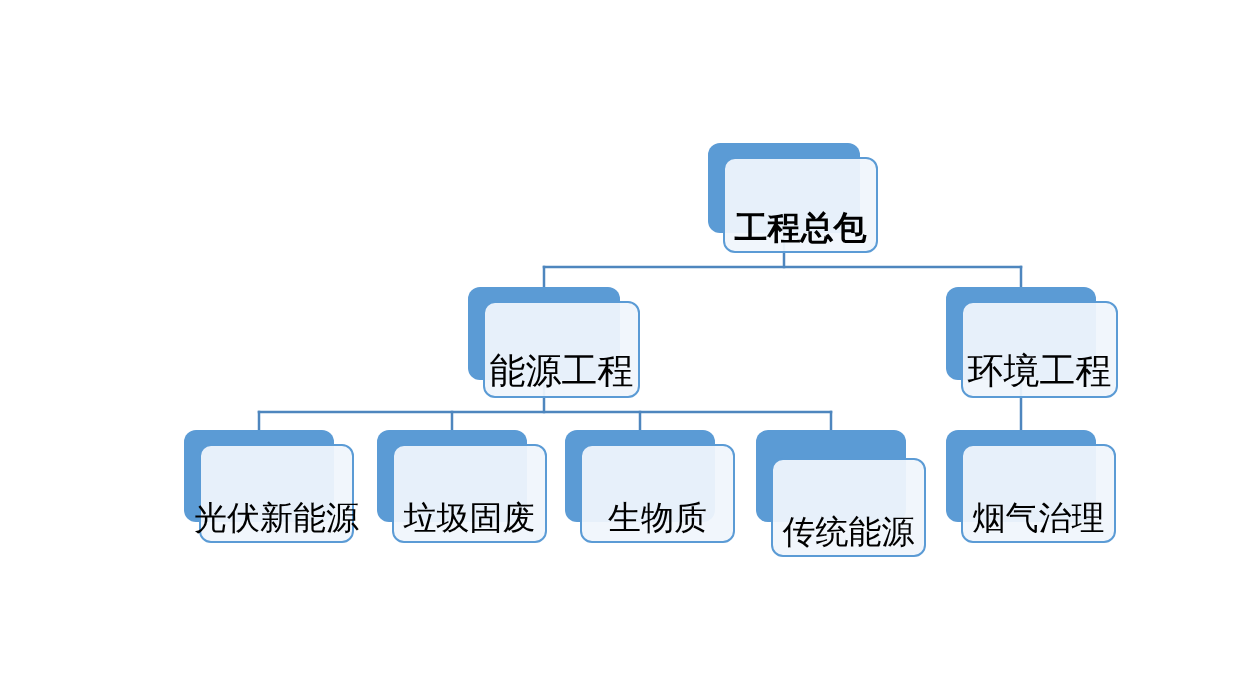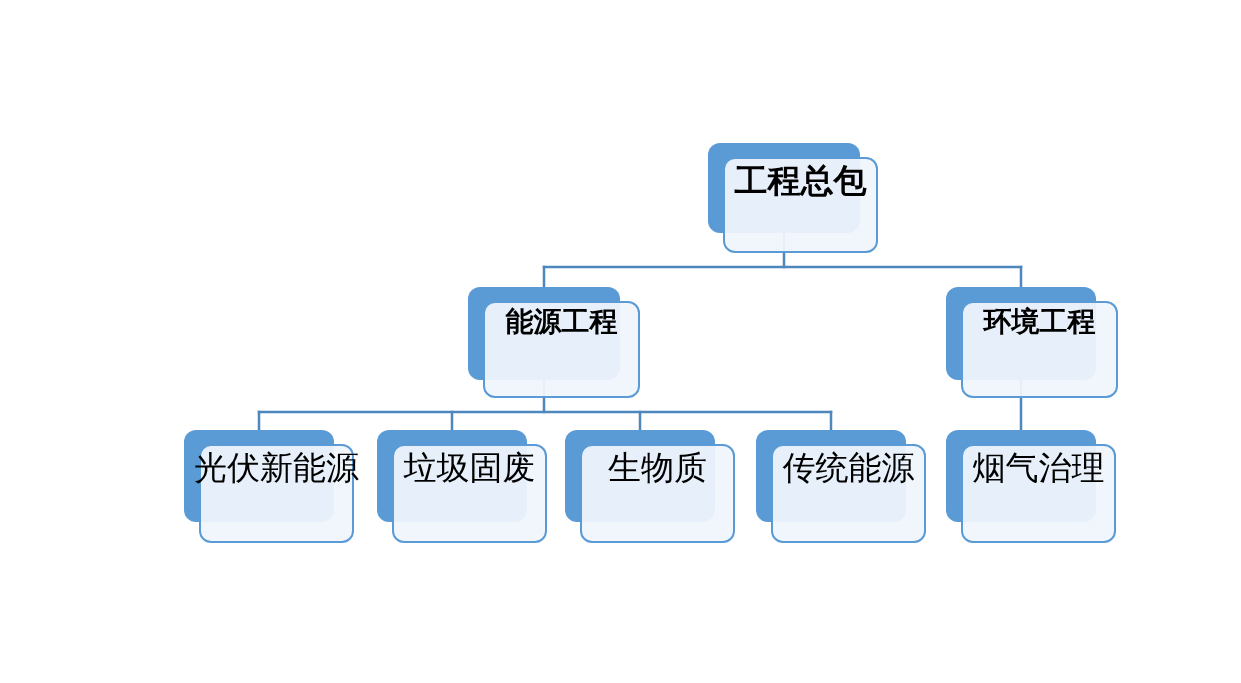--- a/index.html
+++ b/index.html
@@ -25,26 +25,26 @@
     position:absolute;left:0;top:0;
     background:var(--accent);
     border-radius:12px;
   }
   .card{
     position:absolute;
     box-sizing:border-box;
     background:var(--card_fill);
     border:2.5px solid var(--card_border);
     border-radius:12px;
-    display:flex;align-items:flex-start;justify-content:center;
+    display:flex;align-items:flex-end;justify-content:center;
     color:var(--text_color);
     white-space:nowrap;
   }
   .lvl1{font-size:33px;font-weight:700;}
-  .lvl2{font-size:28px;font-weight:700;}
+  .lvl2{font-size:36px;font-weight:400;}
   .lvl3{font-size:33px;font-weight:400;}
 </style>
 </head>
 <body>
 
 <div class="stage">
 
   <svg class="connectors" width="1241" height="683" viewBox="0 0 1241 683">
     <path d="M784 188 V267"></path>
     <path d="M544 267 H1021"></path>
@@ -94,21 +94,21 @@
 
   <div class="node" style="left:565px;top:430px;width:165px;height:113px">
     <div class="shadow" style="width:150px;height:92px"></div>
     <div class="card lvl3" style="left:15px;top:14px;width:155px;height:99px">
       <span class="label">生物质</span>
     </div>
   </div>
 
   <div class="node" style="left:756px;top:430px;width:170px;height:113px">
     <div class="shadow" style="width:150px;height:92px"></div>
-    <div class="card lvl3" style="left:15px;top:14px;width:155px;height:99px">
+    <div class="card lvl3" style="left:15px;top:28px;width:155px;height:99px">
       <span class="label">传统能源</span>
     </div>
   </div>
 
   <div class="node" style="left:946px;top:430px;width:151px;height:113px">
     <div class="shadow" style="width:150px;height:92px"></div>
     <div class="card lvl3" style="left:15px;top:14px;width:155px;height:99px">
       <span class="label">烟气治理</span>
     </div>
   </div>

